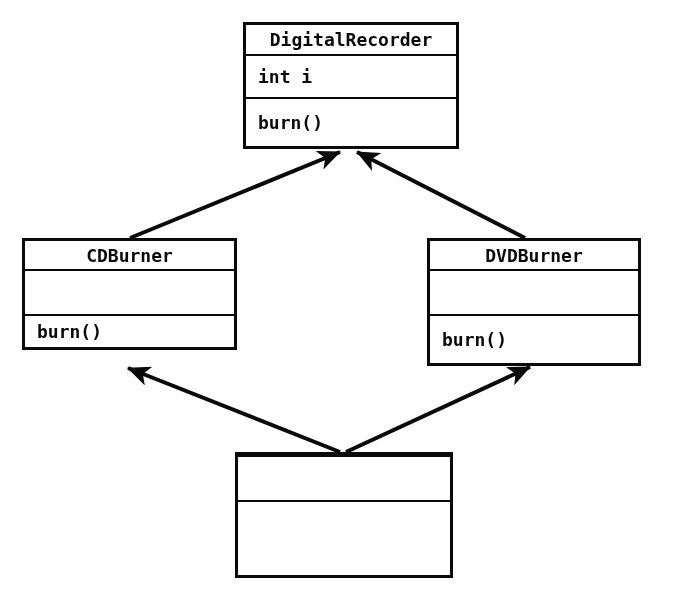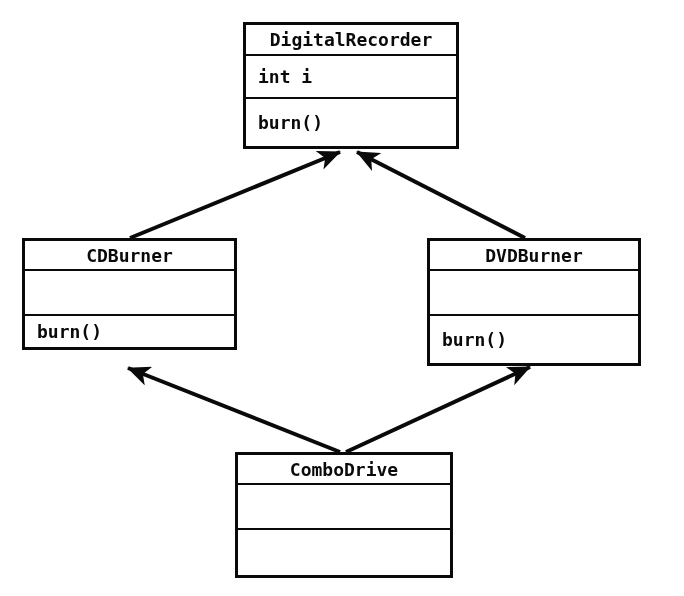--- a/index.html
+++ b/index.html
@@ -102,18 +102,17 @@
     <div class="compartment methods">burn()</div>
   </div>
 
   <div class="uml-class" id="box-dvdburner">
     <div class="compartment name">DVDBurner</div>
     <div class="compartment attrs"></div>
     <div class="compartment methods">burn()</div>
   </div>
 
   <div class="uml-class" id="box-combodrive">
-    <div class="compartment name">ComboDrive</div>
     <div class="compartment attrs"></div>
     <div class="compartment methods"></div>
   </div>
 
 </div>
 
 </body></html>

